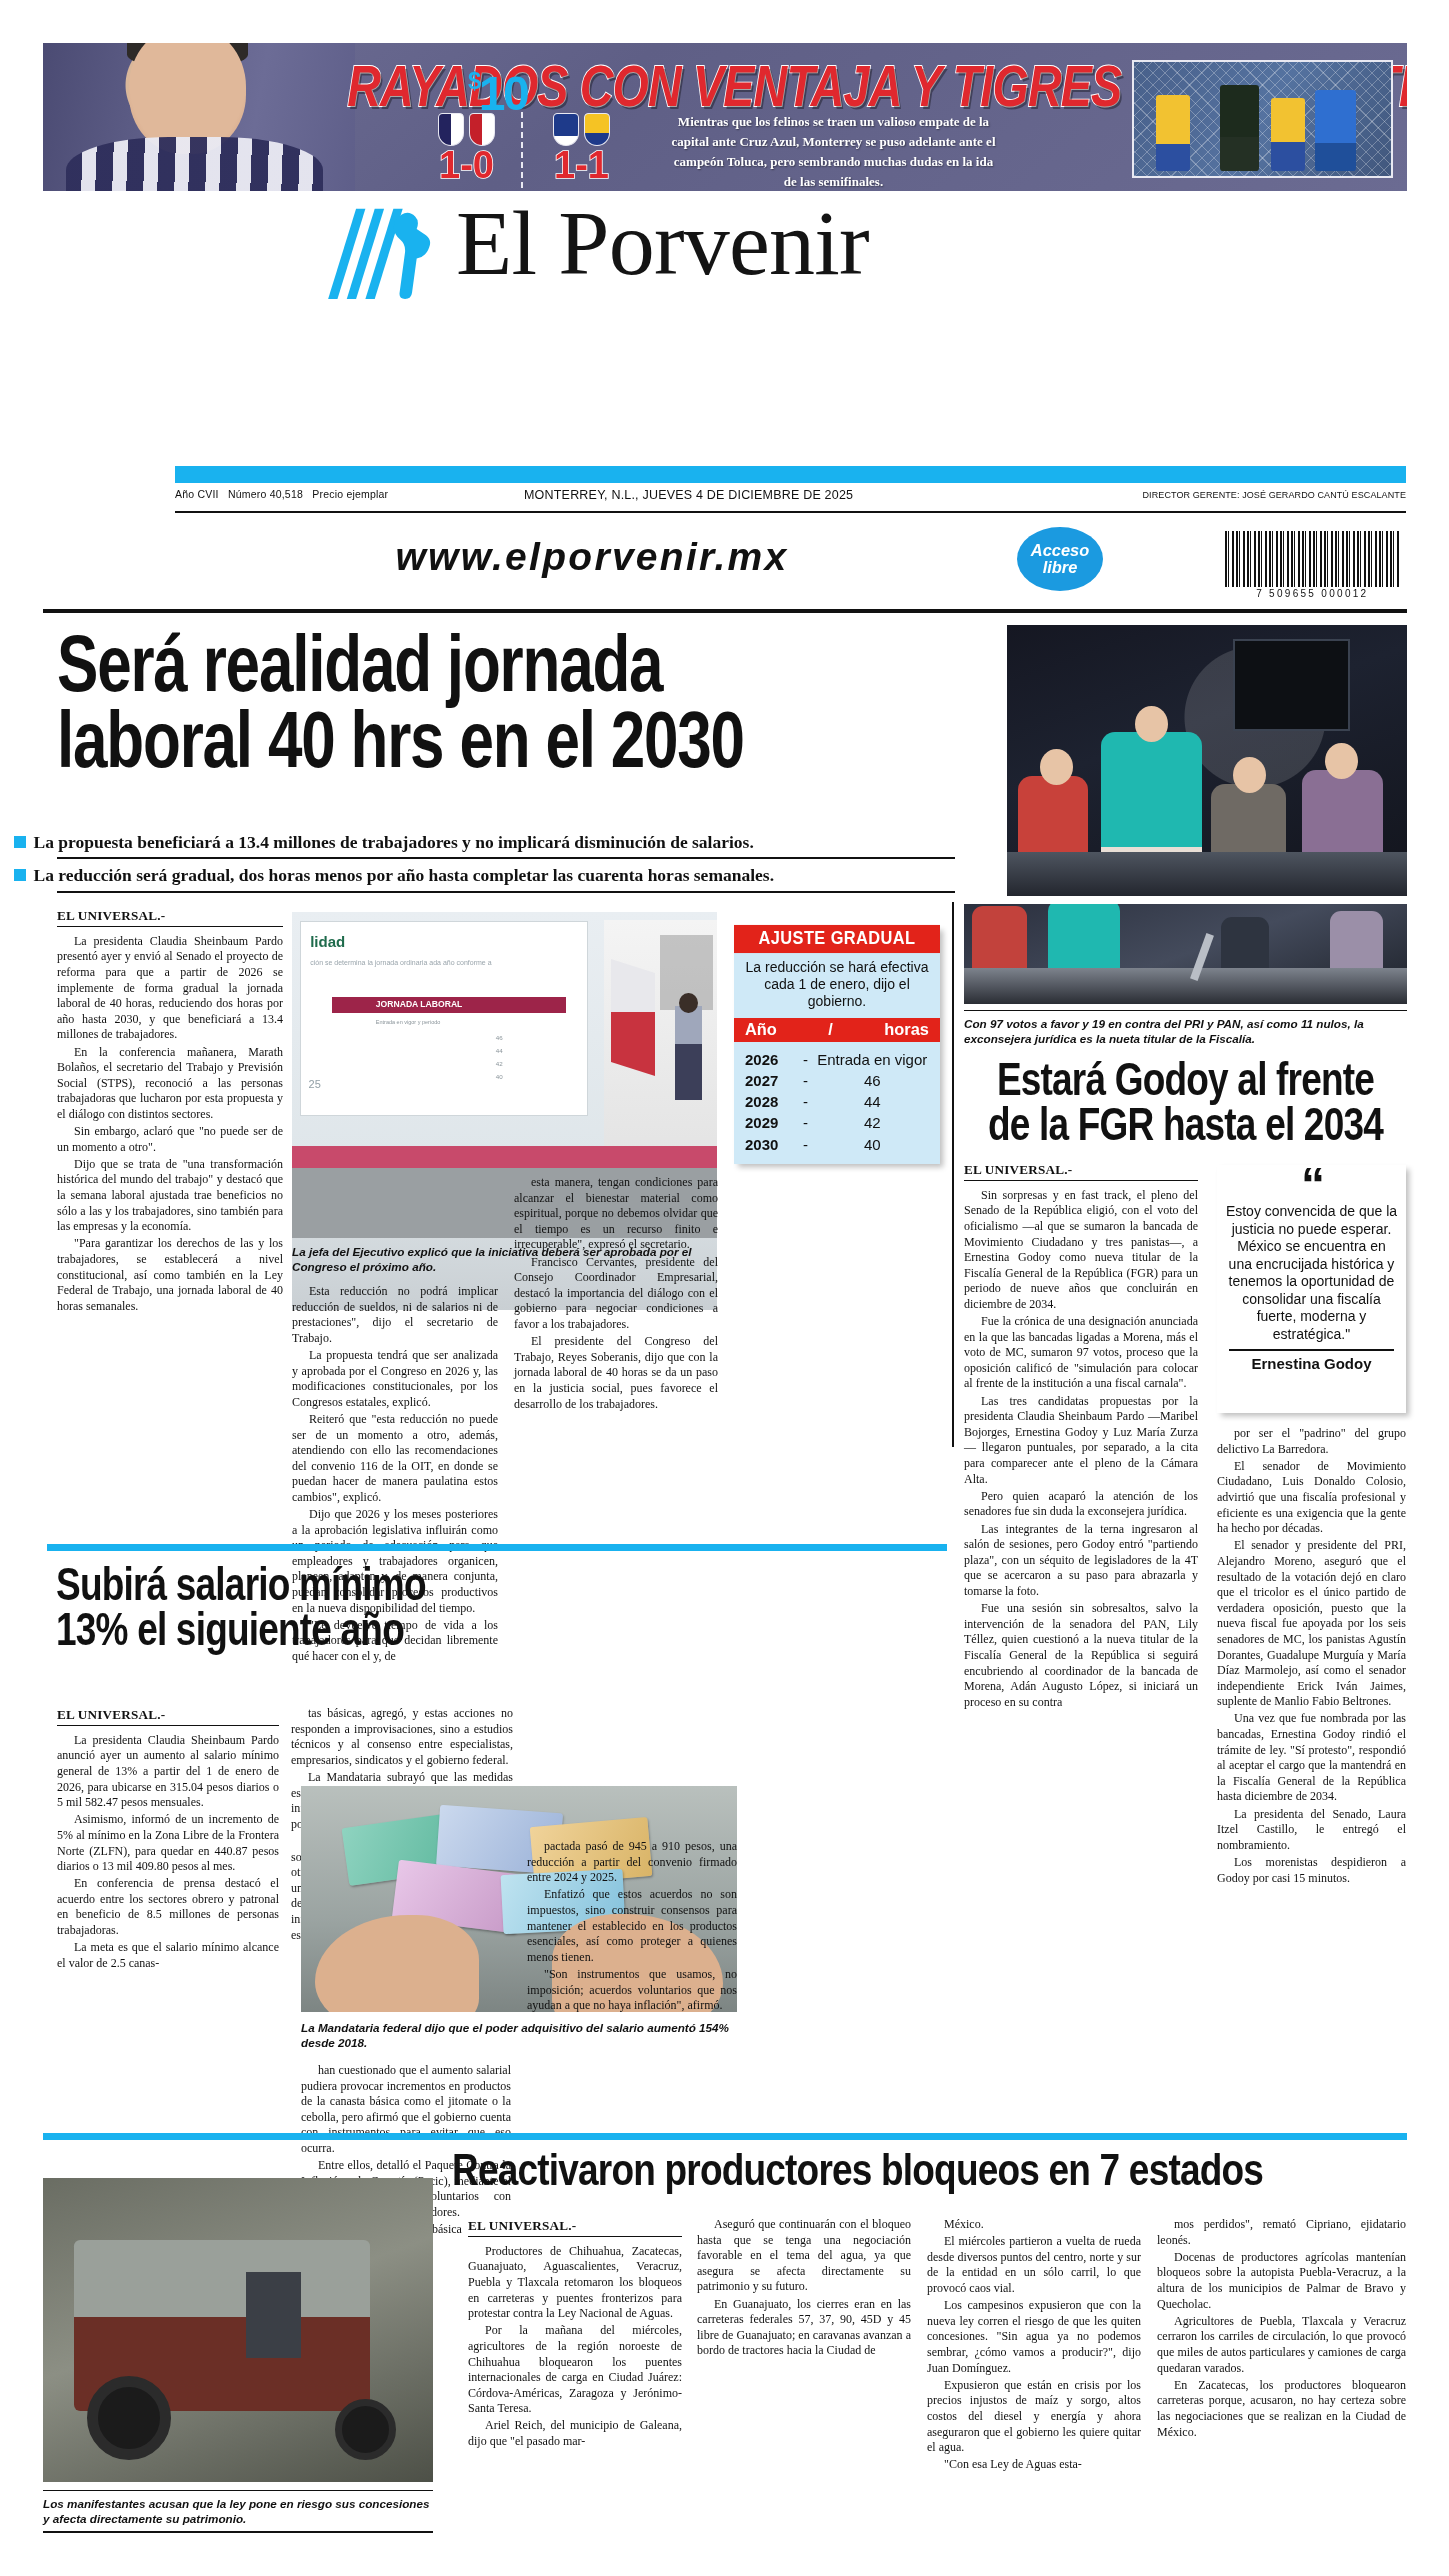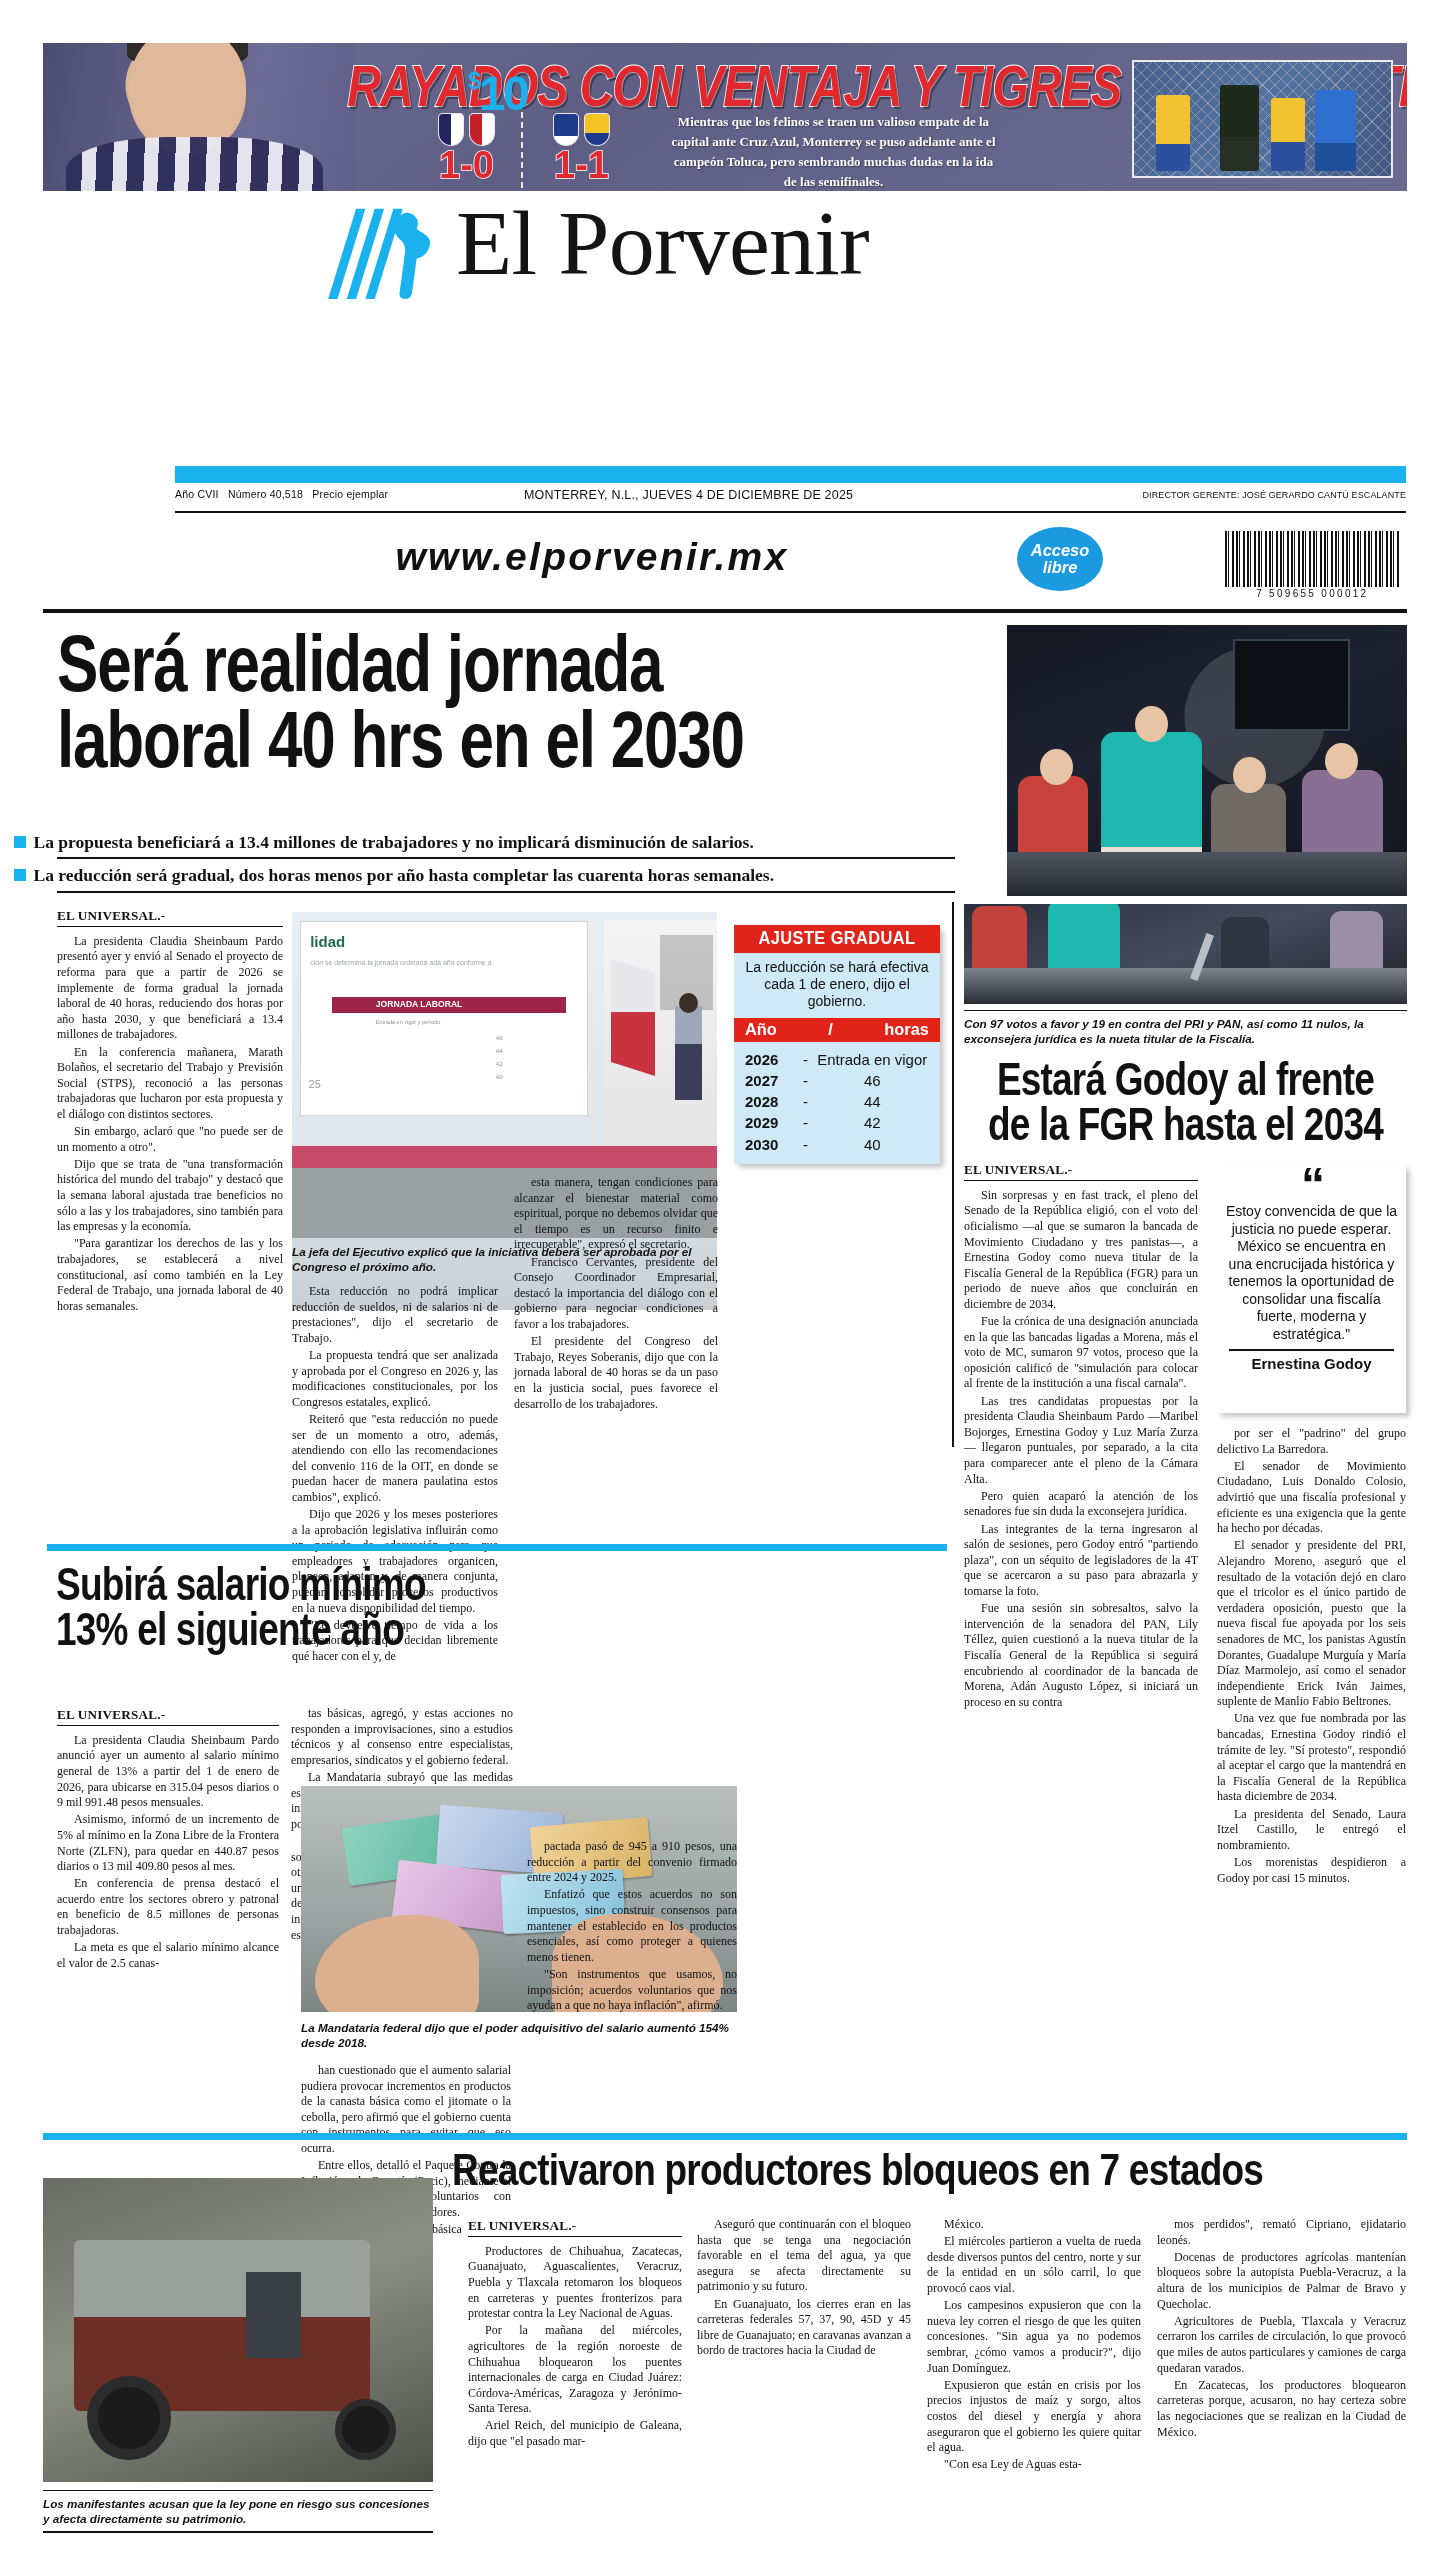--- a/index.html
+++ b/index.html
@@ -528,21 +528,21 @@
   </div>
 
   <div class="bar-blue-sep" style="left:47px; top:1544px; width:900px; height:7px;"></div>
   <div class="salario-head">
     <div>Subirá salario mínimo</div>
     <div>13% el siguiente año</div>
   </div>
 
   <div class="col" style="left:57px; top:1706px; width:222px;">
     <span class="credit">EL UNIVERSAL.-</span>
-    <p>La presidenta Claudia Sheinbaum Pardo anunció ayer un aumento al salario mínimo general de 13% a partir del 1 de enero de 2026, para ubicarse en 315.04 pesos diarios o 9 mil 991.48 pesos mensuales.</p>
+    <p>La presidenta Claudia Sheinbaum Pardo anunció ayer un aumento al salario mínimo general de 13% a partir del 1 de enero de 2026, para ubicarse en 315.04 pesos diarios o 5 mil 582.47 pesos mensuales.</p>
     <p>Asimismo, informó de un incremento de 5% al mínimo en la Zona Libre de la Frontera Norte (ZLFN), para quedar en 440.87 pesos diarios o 13 mil 409.80 pesos al mes.</p>
     <p>En conferencia de prensa destacó el acuerdo entre los sectores obrero y patronal en beneficio de 8.5 millones de personas trabajadoras.</p>
     <p>La meta es que el salario mínimo alcance el valor de 2.5 canas-</p>
   </div>
 
   <div class="col" style="left:291px; top:1706px; width:222px;">
     <p>tas básicas, agregó, y estas acciones no responden a improvisaciones, sino a estudios técnicos y al consenso entre especialistas, empresarios, sindicatos y el gobierno federal.</p>
     <p>La Mandataria subrayó que las medidas están diseñadas para evitar impactos inflacionarios y mejorar de manera real el poder adquisitivo de los trabajadores.</p>
     <p>"No impacta en la inflación, entonces no son decisiones de ocurrencias de un día a otro; son decisiones trabajadas. Obviamente, una trabajador dice que quisiera un aumento de 100%, pero eso sí tendría impactos en la inflación (...). Por eso son decisiones estudiadas, trabajadas y acordadas", explicó.</p>
     <p>Señaló que algunos sectores</p>

